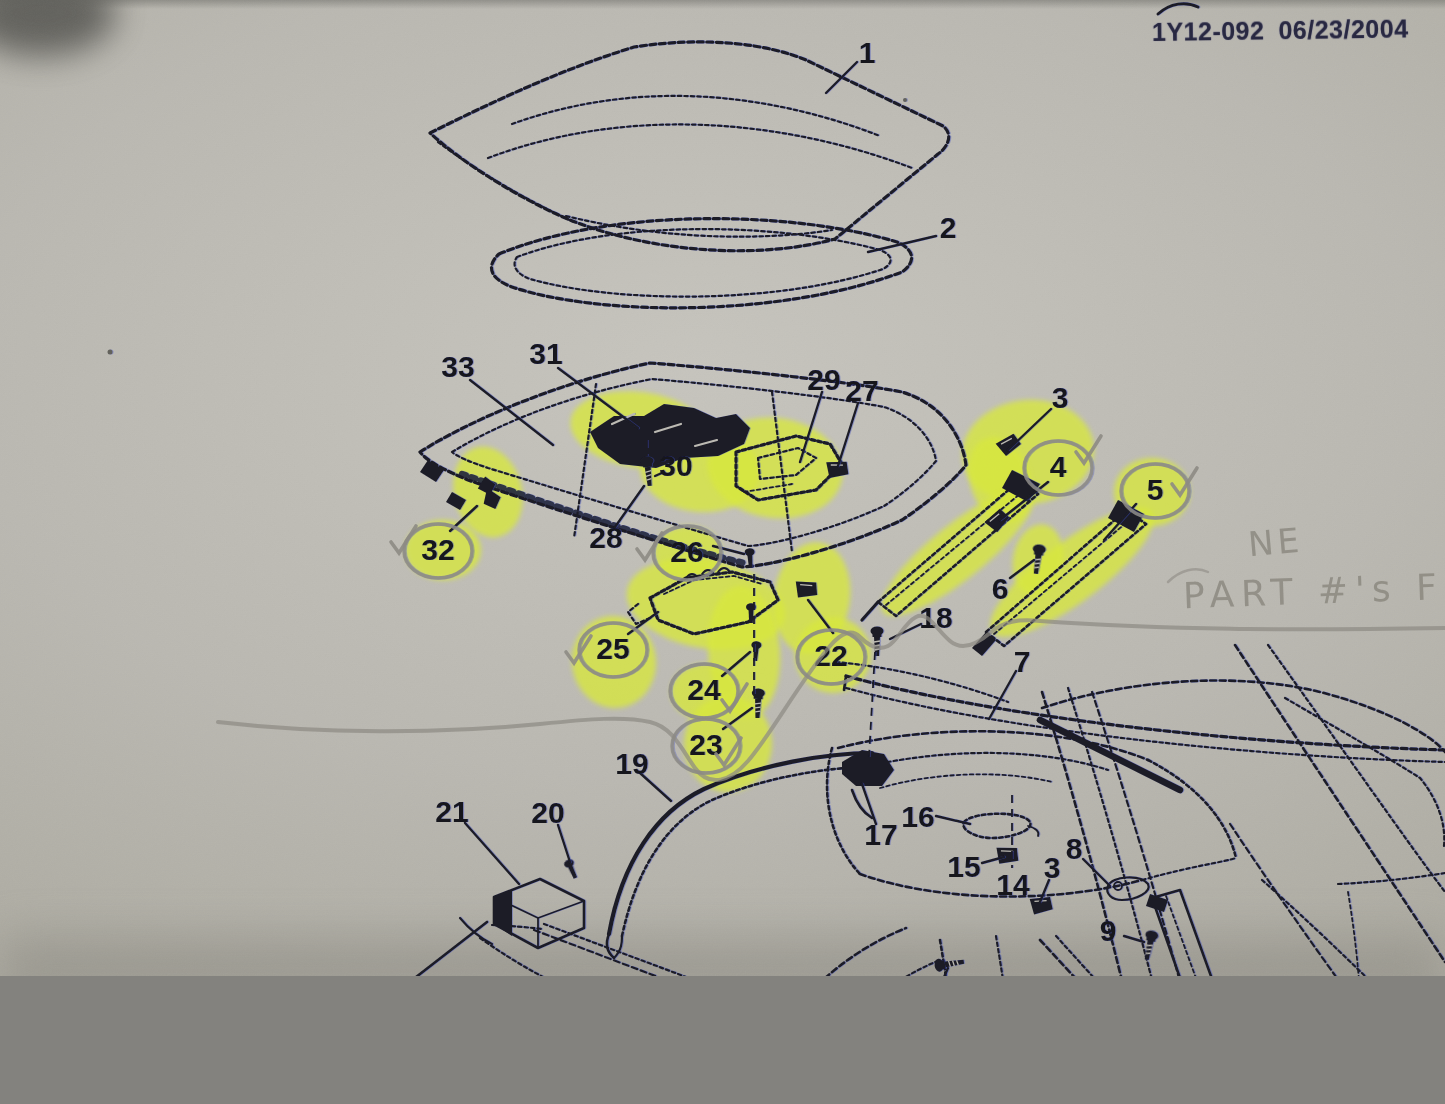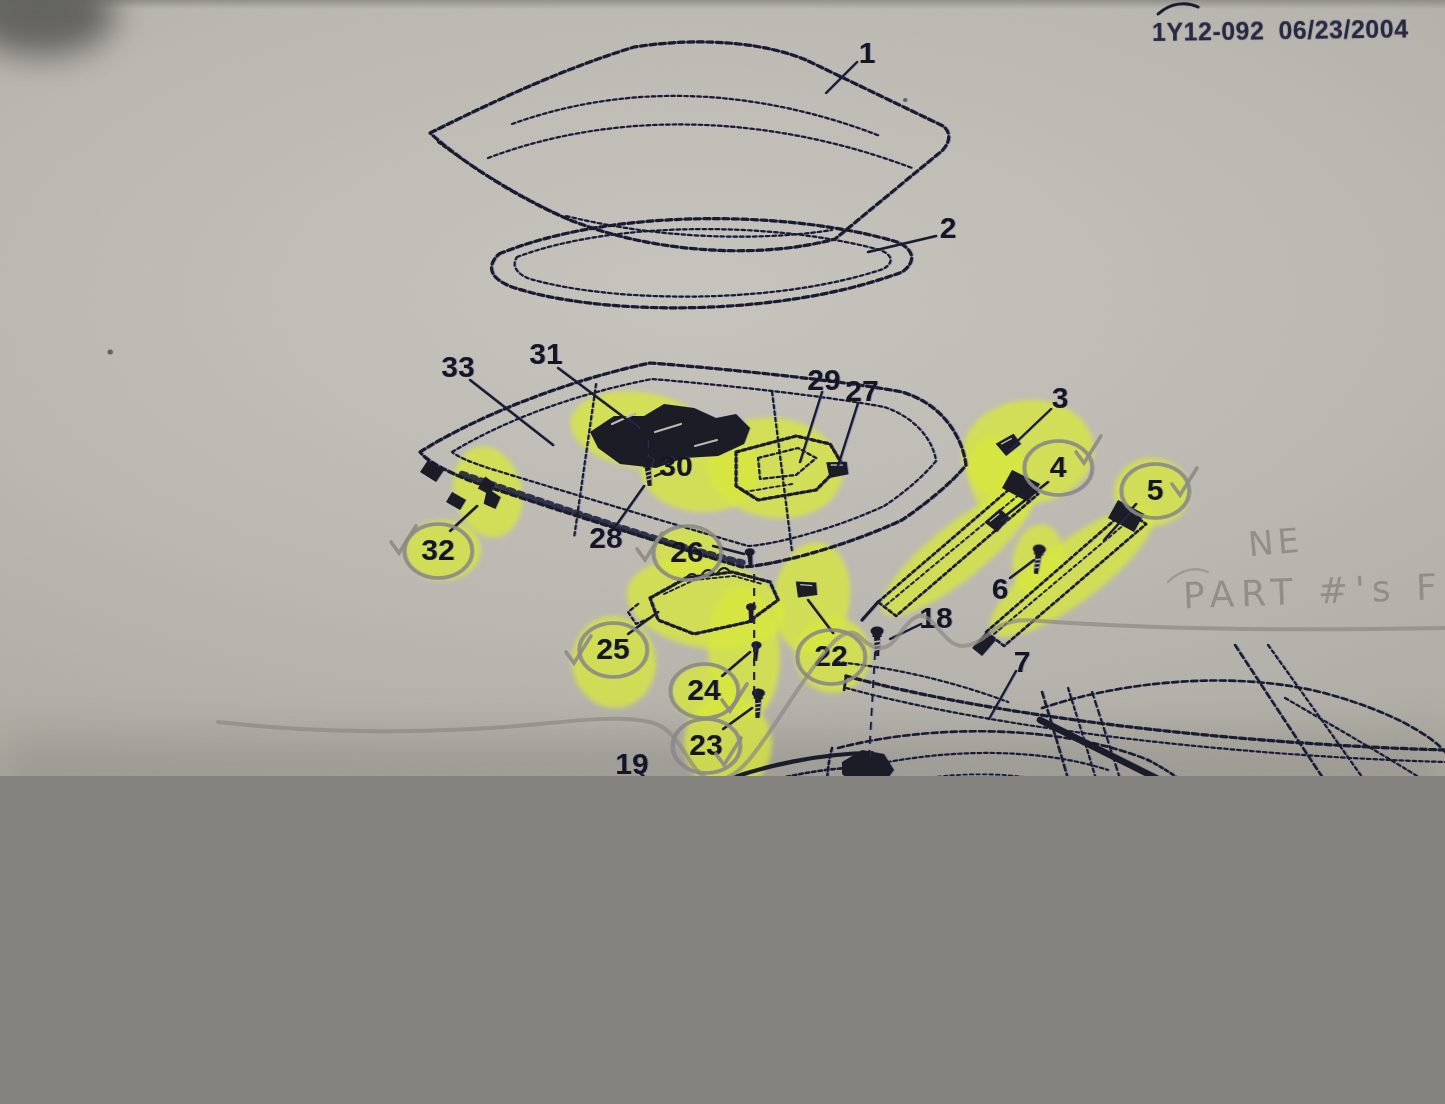--- a/index.html
+++ b/index.html
@@ -1,16 +1,16 @@
 <!DOCTYPE html>
 <html><head>
 <meta charset="utf-8">
 <style>
   html,body{margin:0;padding:0;background:#83827e;}
-  .stage{position:relative;width:1445px;height:776px;overflow:hidden;
+  .stage{position:relative;width:1445px;height:976px;overflow:hidden;
          font-family:"Liberation Sans",sans-serif;}
   .paper{position:absolute;inset:0;
          background:radial-gradient(ellipse 120% 100% at 48% 38%,
            #c6c4bd 0%, #bab8b1 42%, #aba99f 78%, #98968e 100%);}
   .top-edge{position:absolute;top:0;left:0;right:0;height:9px;
             background:linear-gradient(#5f5f5a,rgba(95,95,90,0));opacity:.45;}
   .corner-shadow{position:absolute;left:-34px;top:-30px;width:150px;height:86px;
                  background:#4e4e4a;border-radius:50%;filter:blur(16px);opacity:.8;}
   .bottom-shade{position:absolute;left:0;right:0;bottom:-30px;height:70px;
                 background:#8d8b83;filter:blur(22px);opacity:.55;}

